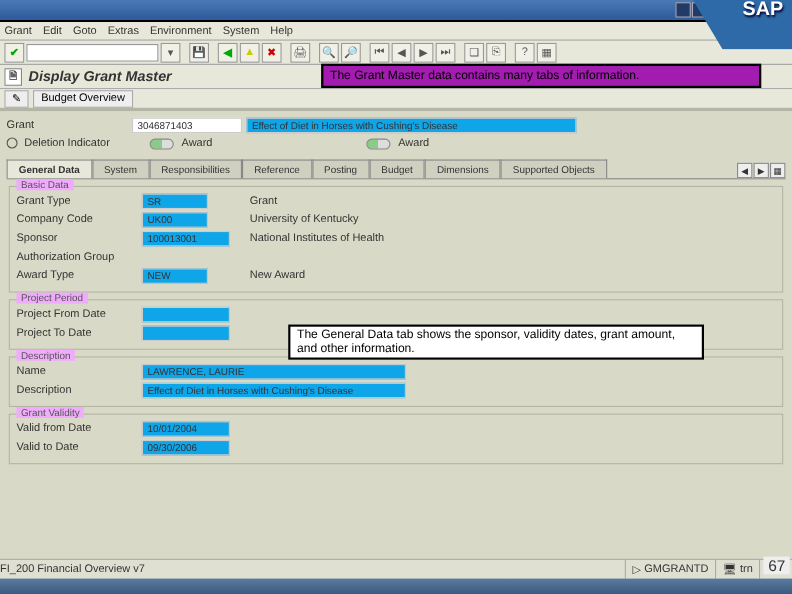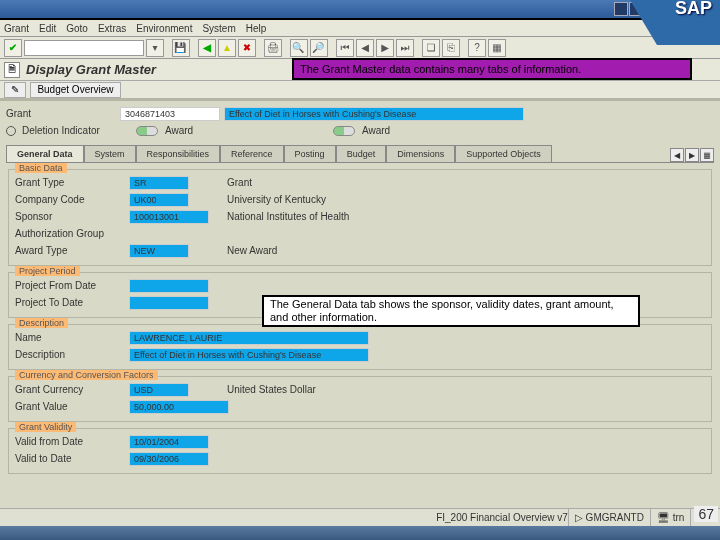--- a/index.html
+++ b/index.html
@@ -138,30 +138,30 @@
   .tabscroll {
     margin-left: auto; display:flex; gap:1px;
   }
   .tabscroll span { width: 14px; height: 14px; border:1px solid #888; background:#eee;
     display:inline-flex; align-items:center; justify-content:center; font-size:8px;}
   .groupbox {
     border: 1px solid #b5b5a5; margin: 6px 2px 2px 2px; padding: 4px 6px 6px;
     position: relative;
   }
   .groupbox .gtitle {
-    position: absolute; top: -7px; left: 6px; background: #fdba74;
+    position: absolute; top: -7px; left: 6px; background: #f0abfc;
     padding: 0 4px; font-size: 9px; color: #555;
   }
   .footer {
     position: absolute; bottom: 14px; left: 0; right: 0;
     height: 18px; background: #e0e0d2; border-top: 1px solid #aaa;
     display: flex; align-items: center;
     font-size: 10px; color: #333;
   }
-  .footer .ctr { flex: 1; text-align: right; }
+  .footer .ctr { flex: 1; text-align: left; }
   .footer .rseg { border-left:1px solid #aaa; padding: 0 6px; height:100%;
     display:flex; align-items:center; gap:3px;}
   .slidenum {
     position: absolute; bottom: 18px; right: 2px; font-size: 14px; color: #333;
     background: #eee; padding: 0 4px;
   }
   .bottom-line{
     position:absolute; bottom:0;left:0;right:0;height:14px;
     background:linear-gradient(to bottom,#5a7aa0,#3a5a80);
   }
@@ -313,33 +313,20 @@
     <div class="row">
       <span class="lbl">Name</span>
       <span class="fld" style="width:240px">LAWRENCE, LAURIE</span>
     </div>
     <div class="row">
       <span class="lbl">Description</span>
       <span class="fld" style="width:240px">Effect of Diet in Horses with Cushing's Disease</span>
     </div>
   </div>
 
-  <div class="groupbox">
-    <div class="gtitle">Currency and Conversion Factors</div>
-    <div class="row">
-      <span class="lbl">Grant Currency</span>
-      <span class="fld" style="width:60px">USD</span>
-      <span style="width:30px"></span>
-      <span>United States Dollar</span>
-    </div>
-    <div class="row">
-      <span class="lbl">Grant Value</span>
-      <span class="fld" style="width:100px;text-align:right">50,000.00</span>
-    </div>
-  </div>
 
   <div class="groupbox">
     <div class="gtitle">Grant Validity</div>
     <div class="row">
       <span class="lbl">Valid from Date</span>
       <span class="fld" style="width:80px">10/01/2004</span>
     </div>
     <div class="row">
       <span class="lbl">Valid to Date</span>
       <span class="fld" style="width:80px">09/30/2006</span>

